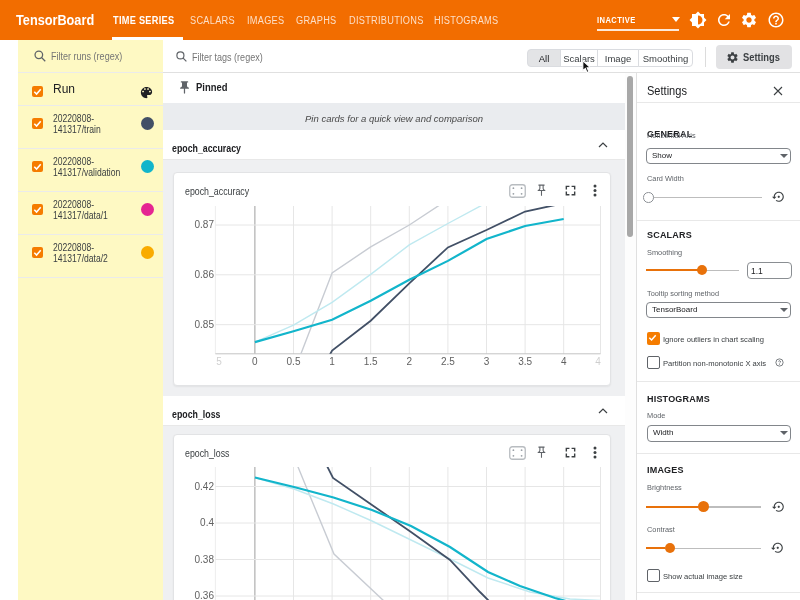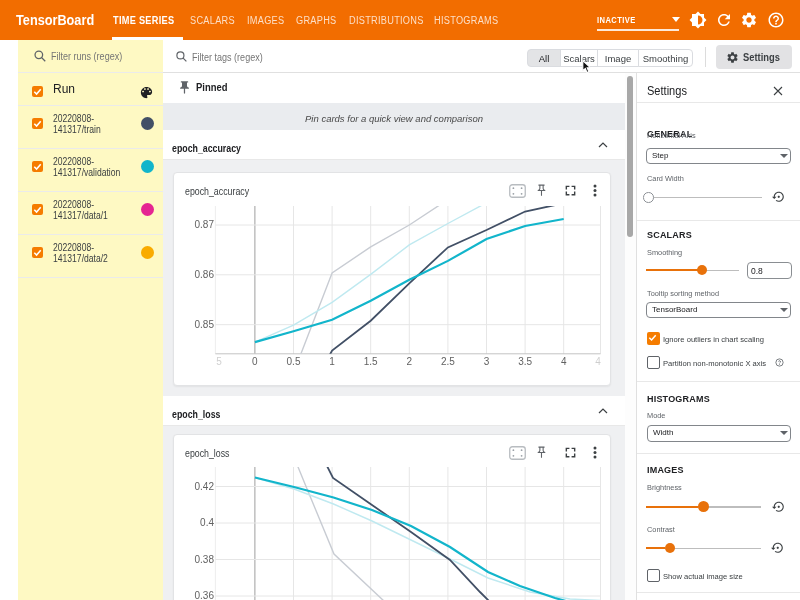--- a/index.html
+++ b/index.html
@@ -304,36 +304,36 @@
 
 <div id="panel">
   <div class="p-h1" style="top:10px;">Settings</div>
 <svg style="position:absolute;left:135px;top:11.5px" width="12" height="12" viewBox="0 0 24 24" stroke="#3c4043" stroke-width="2.2" fill="none">
       <path d="M4 4 L20 20 M20 4 L4 20"></path>
     </svg>
 <div class="p-div" style="top:28.5px;"></div>
 <div class="p-sec" style="top:56px;">GENERAL</div>
 <div class="p-lbl" style="top:58px;">Horizontal Axis</div>
 <div style="position:absolute;left:9px;top:74.5px;width:145px;height:16px;border:1px solid #82868b;border-radius:4px;"></div>
-<span style="position:absolute;left:15px;top:77.5px;font-size:8px;color:#202124;">Step</span>
+<span style="position:absolute;left:15px;top:77.5px;font-size:8px;color:#202124;">Show</span>
 <div style="position:absolute;left:143px;top:80.5px;border-left:4px solid transparent;border-right:4px solid transparent;border-top:4.5px solid #5f6368;width:0;height:0;"></div>
 <div class="p-lbl" style="top:101px;">Card Width</div>
 <div style="position:absolute;left:9px;top:123.8px;width:116px;height:1.5px;background:#bdbdbd;"></div>
     <div style="position:absolute;left:6.000000000000001px;top:119.0px;width:10.6px;height:10.6px;border-radius:50%;background:#fff;border:1.5px solid #8d9196;box-sizing:border-box;"></div>
 <svg style="position:absolute;left:134.65px;top:117.25px" width="13.5" height="13.5" viewBox="0 0 24 24">
       <path d="M14 12c0-1.1-.9-2-2-2s-2 .9-2 2 .9 2 2 2 2-.9 2-2zm-2-9c-4.97 0-9 4.03-9 9H0l4 4 4-4H5c0-3.87 3.13-7 7-7s7 3.13 7 7-3.13 7-7 7c-1.51 0-2.91-.49-4.06-1.3l-1.42 1.44C8.04 20.3 9.94 21 12 21c4.97 0 9-4.03 9-9s-4.03-9-9-9z" fill="#3c4043"></path>
     </svg>
 <div class="p-div" style="top:147px;"></div>
 <div class="p-sec" style="top:157px;">SCALARS</div>
 <div class="p-lbl" style="top:174.5px;">Smoothing</div>
 <div style="position:absolute;left:9px;top:196.3px;width:51.6px;height:2px;background:#e8710a;"></div>
     <div style="position:absolute;left:60.6px;top:196.8px;width:41.4px;height:1.5px;background:#bdbdbd;"></div>
     <div style="position:absolute;left:60.099999999999994px;top:192.10000000000002px;width:10.4px;height:10.4px;border-radius:50%;background:#e8710a;"></div>
 <div style="position:absolute;left:110px;top:189px;width:45px;height:16.6px;border:1px solid #8a8e92;border-radius:4px;"></div>
-<span style="position:absolute;left:114px;top:192.5px;font-size:8.5px;color:#202124;">0.8</span>
+<span style="position:absolute;left:114px;top:192.5px;font-size:8.5px;color:#202124;">1.1</span>
 <div class="p-lbl" style="top:216px;">Tooltip sorting method</div>
 <div style="position:absolute;left:9px;top:229px;width:145px;height:16px;border:1px solid #82868b;border-radius:4px;"></div>
 <span style="position:absolute;left:15px;top:232.0px;font-size:8px;color:#202124;">TensorBoard</span>
 <div style="position:absolute;left:143px;top:235.0px;border-left:4px solid transparent;border-right:4px solid transparent;border-top:4.5px solid #5f6368;width:0;height:0;"></div>
 <div class="pcheck on" style="left:9.6px;top:259px;">
       <svg width="11" height="11" viewBox="0 0 24 24" fill="none" stroke="#fff" stroke-width="3.2">
         <path d="M5 12.5 L10 17.5 L19 7"></path>
       </svg>
     </div>
 <div class="p-cklbl" style="top:261.5px;">Ignore outliers in chart scaling</div>

